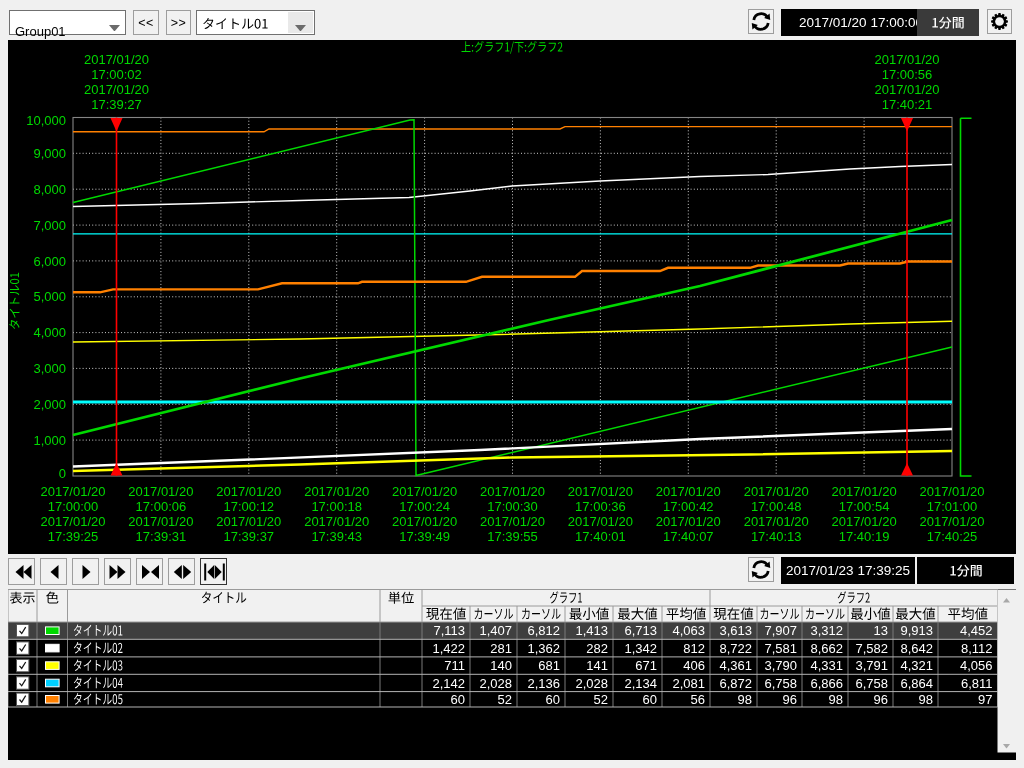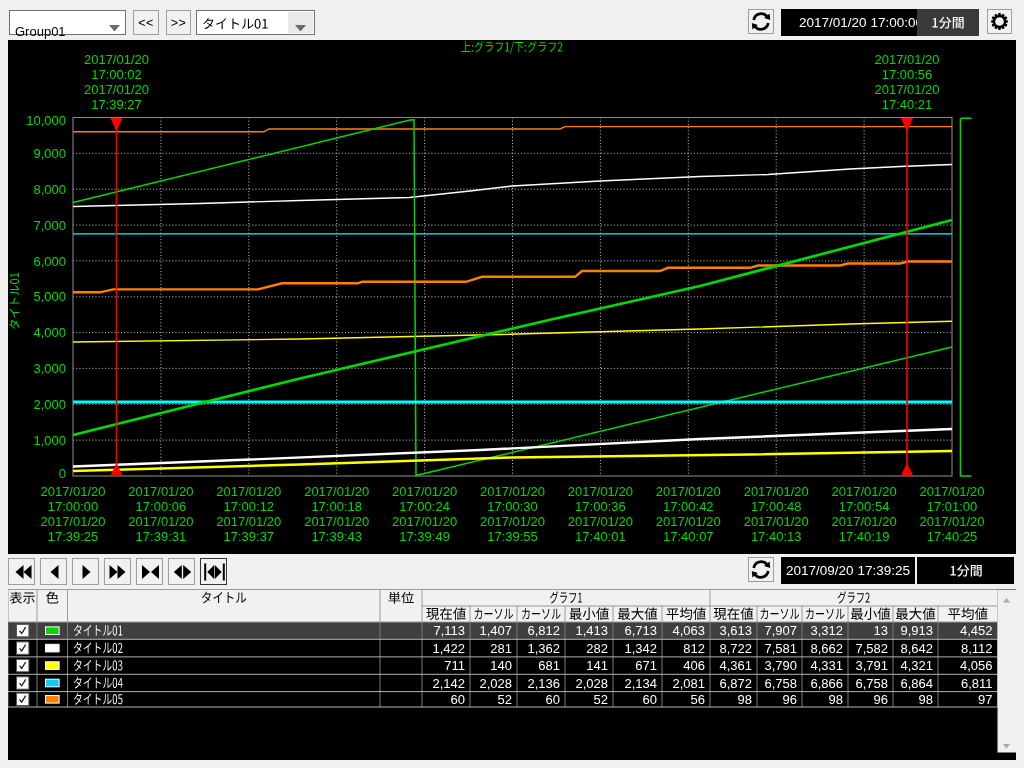--- a/index.html
+++ b/index.html
@@ -185,21 +185,21 @@
 <div class="pbtn" style="left:748px;top:557px;width:26px;height:25px">
       <svg width="26" height="25" viewBox="0 0 26 25">
         <g stroke="#000" stroke-width="3" fill="none">
           <path d="M5.2,10.8 A8,8 0 0 1 20.2,8.4"></path>
           <path d="M20.8,14.2 A8,8 0 0 1 5.8,16.6"></path>
         </g>
         <polygon points="22.3,3.8 23.0,11.0 16.4,8.7" fill="#000"></polygon>
         <polygon points="3.7,21.2 3.0,14.0 9.6,16.3" fill="#000"></polygon>
       </svg>
     </div>
-<div class="dtbox" style="left:781px;top:557px;width:134px;height:27px">2017/09/20 17:39:25</div>
+<div class="dtbox" style="left:781px;top:557px;width:134px;height:27px">2017/01/23 17:39:25</div>
 <div class="dtbox" style="left:917px;top:557px;width:97px;height:27px;background:#000">
       <svg width="40" height="20" style="vertical-align:middle">
         <path transform="translate(3.3,14.5)" fill="#fff" d="M1.1 0V-1.2H3.2V-7.9H1.5V-8.8Q2.2 -9 2.7 -9.1Q3.2 -9.3 3.6 -9.6H4.7V-1.2H6.6V0Z M9.9 -6.1H17.1V-4.9H9.9ZM16.7 -6.1H18Q18 -6.1 18 -6Q18 -5.9 18 -5.8Q18 -5.6 18 -5.6Q17.9 -4.1 17.9 -3Q17.8 -1.9 17.7 -1.2Q17.6 -0.5 17.5 -0.1Q17.4 0.3 17.2 0.5Q17 0.8 16.7 0.9Q16.5 1 16.1 1Q15.8 1 15.2 1Q14.7 1 14.1 1Q14.1 0.7 14 0.4Q13.9 0 13.7 -0.2Q14.3 -0.2 14.8 -0.2Q15.3 -0.1 15.5 -0.1Q15.7 -0.1 15.9 -0.2Q16 -0.2 16.1 -0.3Q16.3 -0.5 16.4 -1.1Q16.5 -1.7 16.6 -2.8Q16.7 -4 16.7 -5.9ZM11.5 -10.8 12.8 -10.4Q12.4 -9.3 11.7 -8.2Q11.1 -7.2 10.3 -6.4Q9.5 -5.5 8.7 -4.9Q8.6 -5 8.4 -5.2Q8.2 -5.4 8 -5.6Q7.8 -5.7 7.6 -5.8Q8.5 -6.4 9.2 -7.2Q9.9 -7.9 10.5 -8.8Q11.1 -9.8 11.5 -10.8ZM16.2 -10.8Q16.6 -10.1 17 -9.5Q17.5 -8.8 18 -8.2Q18.5 -7.6 19.1 -7Q19.6 -6.5 20.2 -6.1Q20 -6 19.8 -5.8Q19.6 -5.6 19.4 -5.4Q19.2 -5.2 19.1 -5Q18.6 -5.5 18 -6.1Q17.5 -6.7 16.9 -7.4Q16.4 -8.1 15.9 -8.8Q15.4 -9.6 15.1 -10.3ZM12.4 -5.8H13.8Q13.7 -4.7 13.5 -3.7Q13.2 -2.7 12.8 -1.7Q12.3 -0.8 11.4 -0.1Q10.5 0.7 9.1 1.2Q9.1 1 8.9 0.8Q8.8 0.6 8.6 0.4Q8.5 0.2 8.3 0.1Q9.6 -0.4 10.4 -1Q11.2 -1.6 11.6 -2.4Q12 -3.2 12.2 -4Q12.3 -4.9 12.4 -5.8Z M25 -3H28.8V-2.1H25ZM24.9 -5H29.4V-0.1H24.9V-1.1H28.2V-4H24.9ZM24.4 -5H25.5V0.5H24.4ZM22.1 -8.6H25.6V-7.7H22.1ZM28.1 -8.6H31.6V-7.7H28.1ZM31.1 -10.4H32.4V-0.4Q32.4 0.1 32.2 0.4Q32.1 0.7 31.8 0.9Q31.4 1 30.9 1.1Q30.3 1.1 29.5 1.1Q29.5 0.9 29.4 0.7Q29.3 0.5 29.2 0.2Q29.2 0 29.1 -0.2Q29.4 -0.1 29.8 -0.1Q30.2 -0.1 30.4 -0.1Q30.7 -0.1 30.8 -0.1Q31 -0.2 31.1 -0.2Q31.1 -0.3 31.1 -0.5ZM22.2 -10.4H26.4V-5.9H22.2V-6.8H25.2V-9.5H22.2ZM31.8 -10.4V-9.5H28.6V-6.7H31.8V-5.8H27.4V-10.4ZM21.5 -10.4H22.7V1.1H21.5Z"></path>
       </svg>
     </div>
 <svg style="position:absolute;left:8px;top:589px" width="1008" height="171" viewBox="8 589 1008 171">
 <rect x="8" y="589" width="1008" height="171" fill="#000"></rect>
 <rect x="8" y="589.5" width="989.5" height="32.5" fill="#f1f1f1"></rect>
 <rect x="8" y="622" width="989.5" height="17.299999999999955" fill="#3f3f3f"></rect>
 <path d="M8 589.5V622 M37 589.5V622 M67.5 589.5V622 M380 589.5V622 M422 589.5V622 M710 589.5V622 M997.5 589.5V622 M470 606V622 M517 606V622 M565 606V622 M613 606V622 M662 606V622 M757 606V622 M802 606V622 M848 606V622 M893 606V622 M938 606V622 M422 606H997.5 M8 589.5H997.5 M8 622H997.5" stroke="#9a9a9a" stroke-width="1" fill="none"></path>

